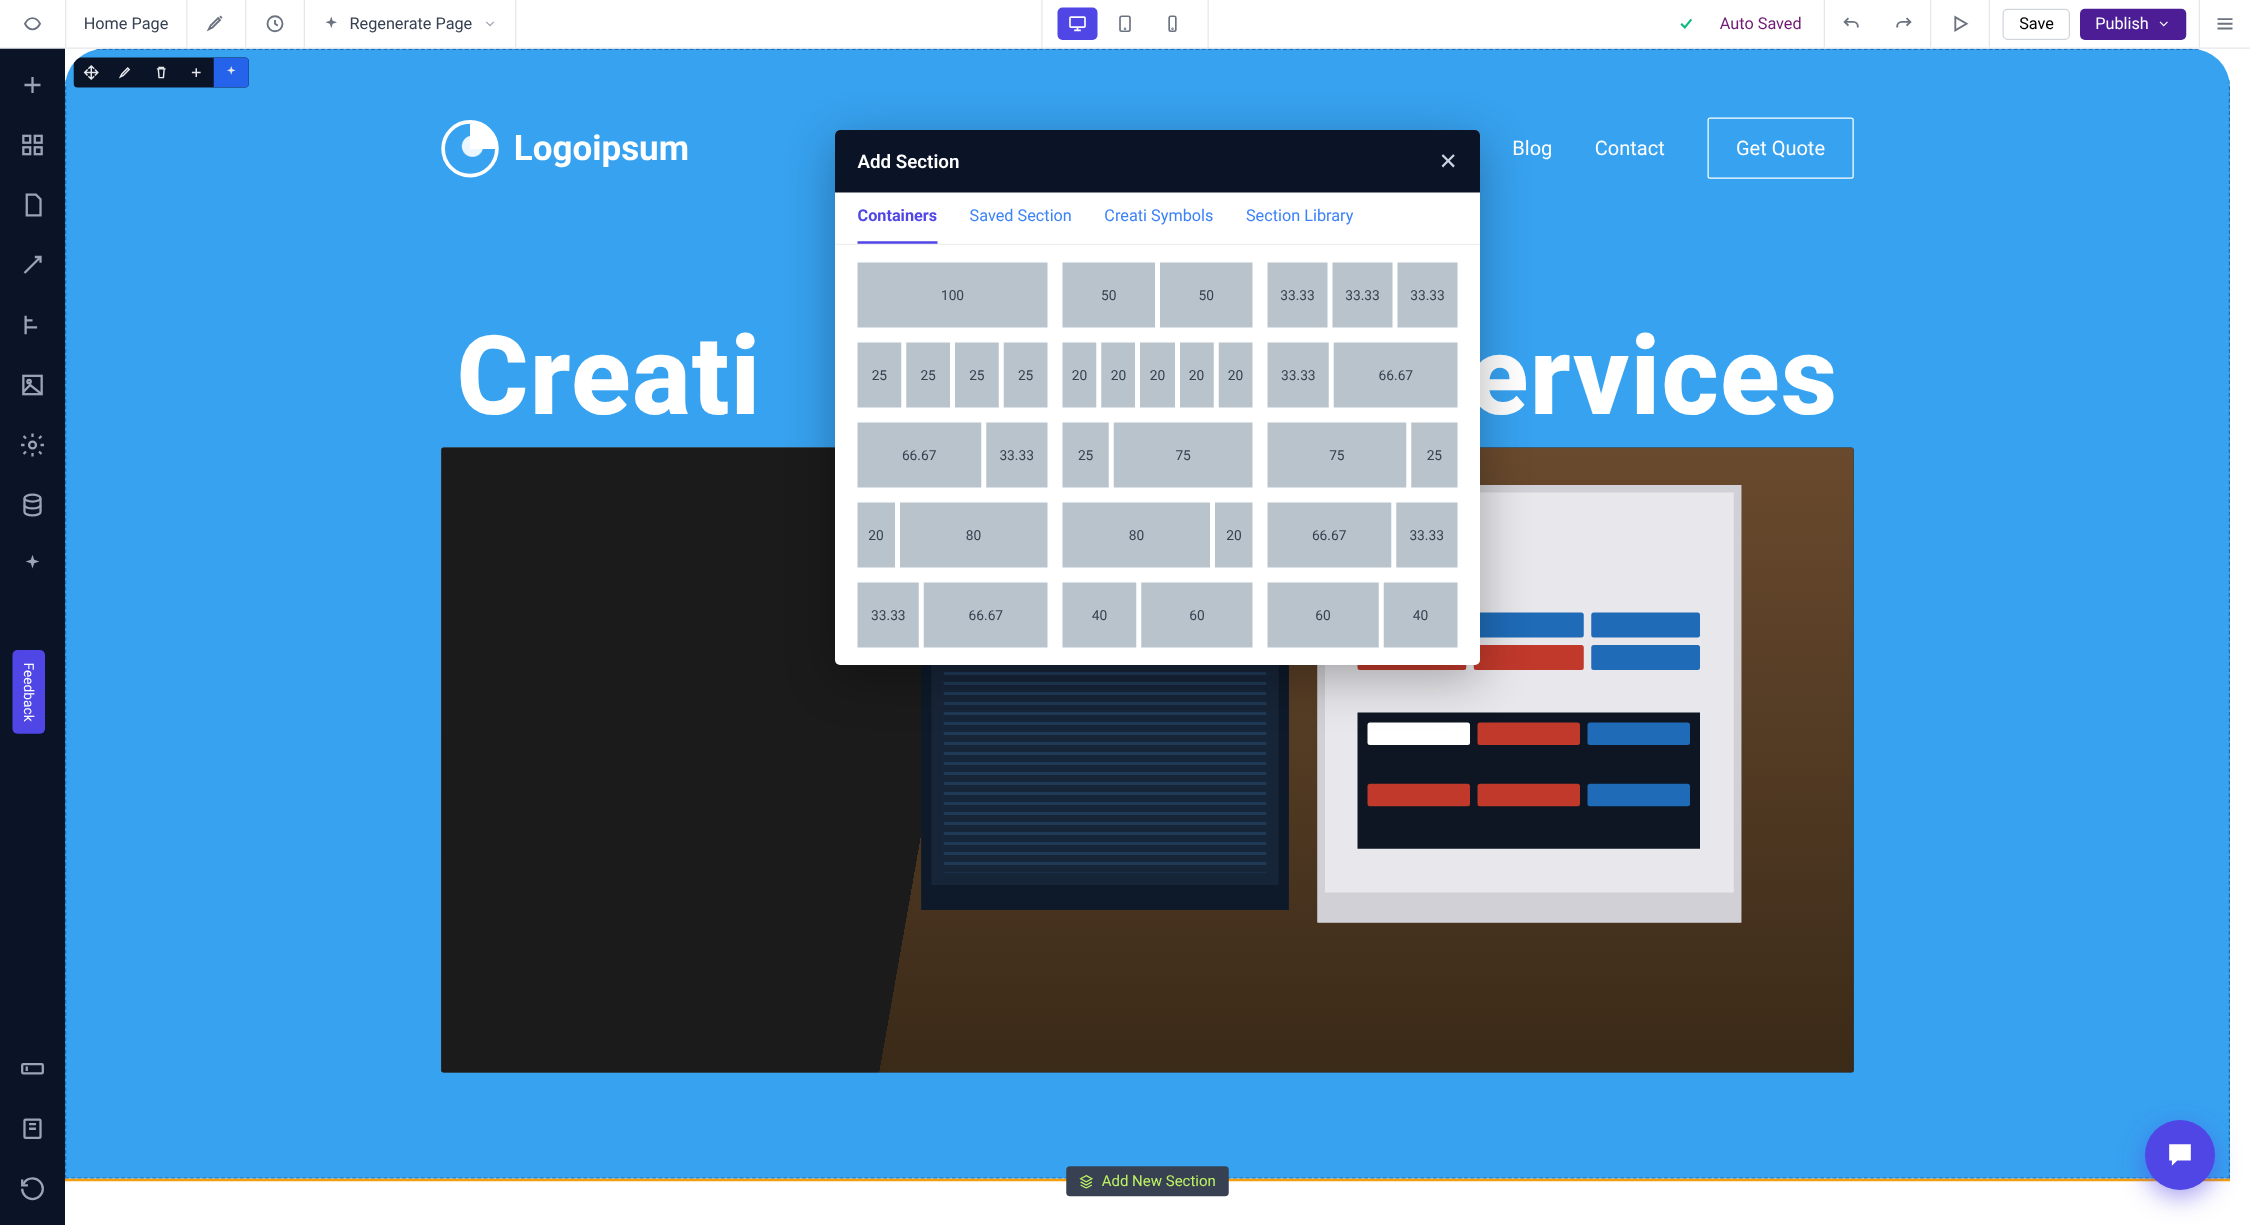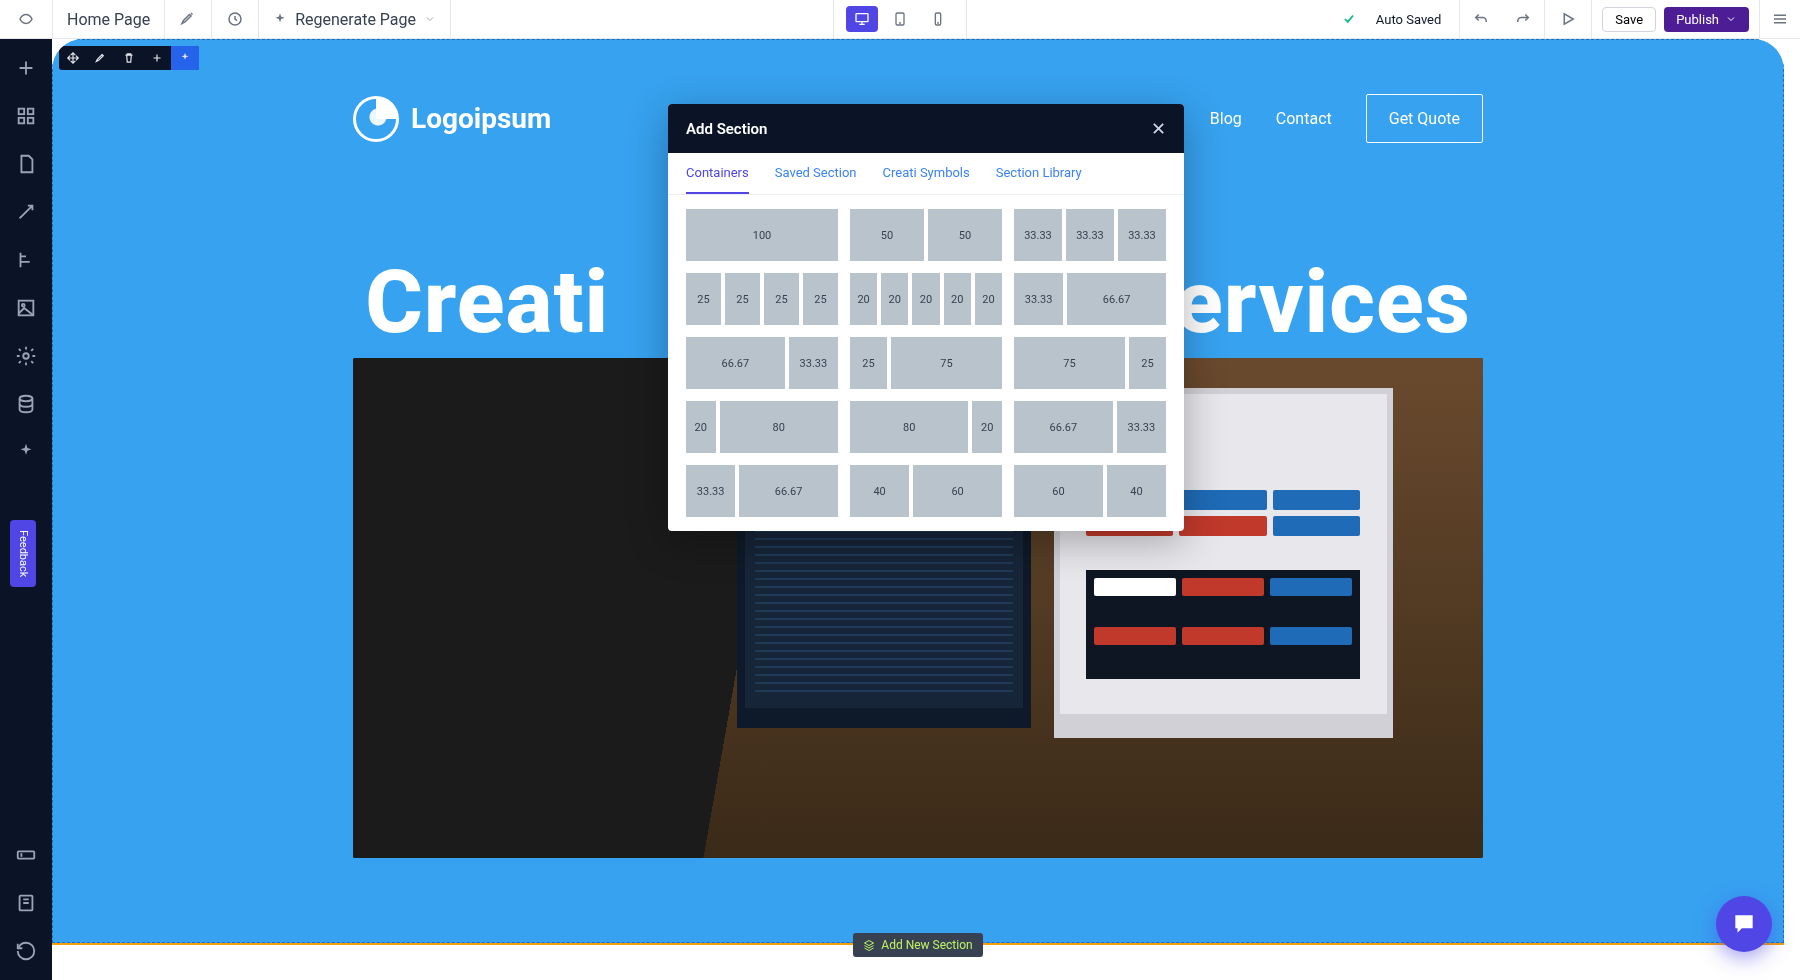--- a/index.html
+++ b/index.html
@@ -1,28 +1,28 @@
 <!DOCTYPE html>
 <html><head>
 <meta charset="utf-8">
 <style>
   * { box-sizing: border-box; margin: 0; padding: 0; font-family: -apple-system, BlinkMacSystemFont, "Segoe UI", Roboto, sans-serif; }
   html, body { width: 1800px; height: 980px; overflow: hidden; background: #fff; }
   
   .topbar { height: 39px; display: flex; align-items: center; border-bottom: 1px solid #e5e7eb; background: #fff; }
   .tb-group { display: flex; align-items: center; height: 100%; }
   .tb-sep { width: 1px; height: 100%; background: #e5e7eb; }
-  .tb-btn { display: flex; align-items: center; justify-content: center; height: 100%; padding: 0 14px; font-size: 16px; color: #374151; cursor: pointer; }
+  .tb-btn { display: flex; align-items: center; justify-content: center; height: 100%; padding: 0 14px; font-size: 13px; color: #374151; cursor: pointer; }
   .tb-icon { width: 18px; height: 18px; color: #6b7280; }
   .device-seg { display: flex; gap: 6px; padding: 0 12px; }
   .device-btn { width: 32px; height: 26px; border-radius: 4px; display: flex; align-items: center; justify-content: center; cursor: pointer; }
   .device-btn.active { background: #4f46e5; color: #fff; }
   .device-btn:not(.active) { color: #6b7280; }
   .tb-right { margin-left: auto; display: flex; align-items: center; height: 100%; }
-  .autosaved { display:flex; align-items:center; gap:20px; font-size:13px; color:#0f172a; padding:0 18px;}
+  .autosaved { display:flex; align-items:center; gap:20px; font-size:13px; color:#701a75; padding:0 18px;}
   .save-btn { border:1px solid #d1d5db; border-radius:4px; padding:4px 12px; font-size:13px; margin-right:8px; cursor:pointer;}
   .publish-btn { background:#4c1d95; color:#fff; border-radius:4px; padding:5px 12px; font-size:13px; display:flex; align-items:center; gap:6px; cursor:pointer;}
   .ham { width:40px; display:flex; align-items:center; justify-content:center; color:#6b7280; cursor:pointer;}
   
   .leftrail { position:absolute; top:39px; left:0; width:52px; bottom:0; background:#0b1427; display:flex; flex-direction:column; align-items:center; padding-top:18px; gap:26px;}
   .leftrail .rail-ico { width:22px; height:22px; color:#9aa3b8; cursor:pointer;}
   .leftrail .spacer { flex:1; }
   .feedback-tab { position:absolute; left:10px; top:520px; width:26px; background:#4f46e5; color:#fff; border-radius:4px; font-size:11px; display:flex; align-items:center; justify-content:center; padding:10px 0; writing-mode:vertical-rl; text-orientation:mixed; cursor:pointer;}
   
   .canvas-wrap { position:absolute; top:39px; left:52px; right:16px; bottom:0; overflow:hidden;border-radius:31px; }
@@ -54,21 +54,21 @@
   .dp-w{background:#fff;color:#111;} .dp-r{background:#c0392b;} .dp-b{background:#1f6bb7;}
   .add-section-bar { position:absolute; left:0; right:0; top:904px; height:24px; background:#fff; border-top:2px solid #f59e0b; display:flex; justify-content:center;}
   .add-section-pill { position:absolute; top:-12px; background:#374151; color:#bef264; font-size:12px; padding:5px 10px; border-radius:3px; display:flex; align-items:center; gap:6px; cursor:pointer;}
   
   .modal { position:absolute; top:104px; left:668px; width:516px; background:#fff; border-radius:4px; box-shadow:0 10px 40px rgba(0,0,0,0.3); overflow:hidden;}
   .modal-head { background:#0b1427; color:#fff; padding:14px 18px; display:flex; align-items:center; justify-content:space-between;}
   .modal-head h3{font-size:15px; font-weight:600;}
   .modal-close{color:#cbd5e1; cursor:pointer; font-size:18px;}
   .modal-tabs{display:flex; gap:26px; padding:0 18px; border-bottom:1px solid #eee;}
   .modal-tab{padding:12px 0; font-size:13px; color:#3b82f6; cursor:pointer;}
-  .modal-tab.active{color:#4f46e5; border-bottom:2px solid #4f46e5; font-weight:400;}
+  .modal-tab.active{color:#4f46e5; border-bottom:2px solid #4f46e5; font-weight:700;}
   .layouts{padding:14px 18px; display:grid; grid-template-columns:repeat(3,1fr); gap:12px;}
   .layout-row{height:52px; display:flex; gap:4px; cursor:pointer;}
   .cell{background:#b9c3cc; display:flex; align-items:center; justify-content:center; font-size:11px; color:#374151;}
   
   .chat-fab{position:absolute; right:28px; bottom:28px; width:56px; height:56px; border-radius:50%; background:#4f46e5; display:flex; align-items:center; justify-content:center; color:#fff; cursor:pointer; box-shadow:0 6px 20px rgba(79,70,229,0.5);}
   svg{display:block;}
 </style>
 </head>
 <body>
 

